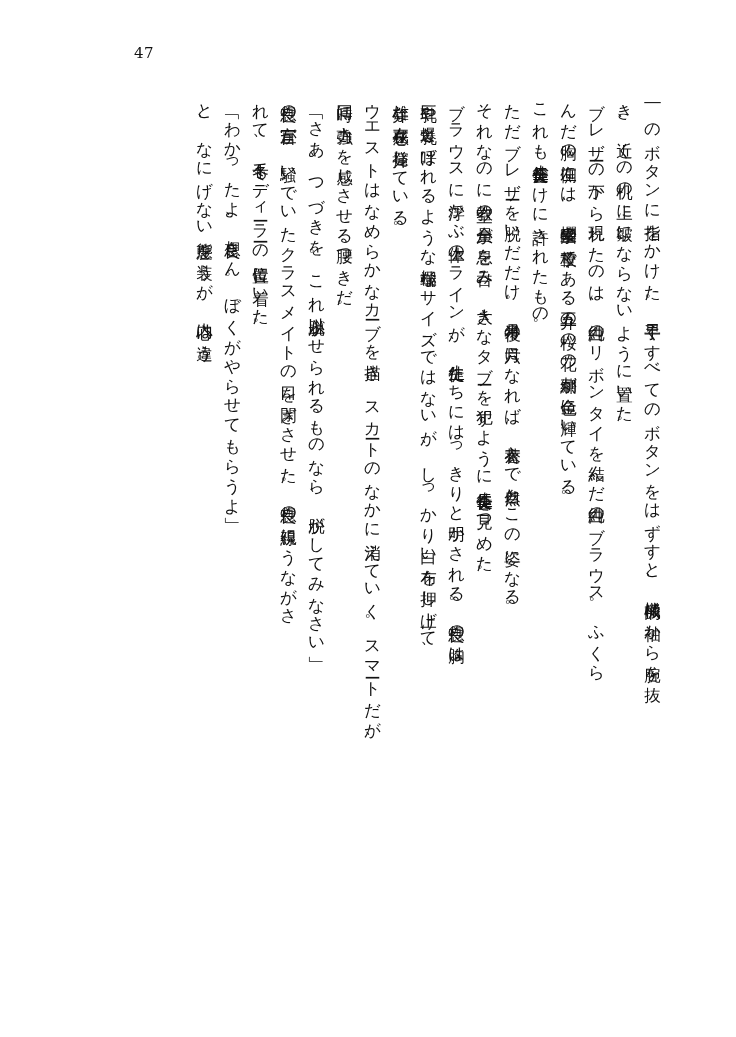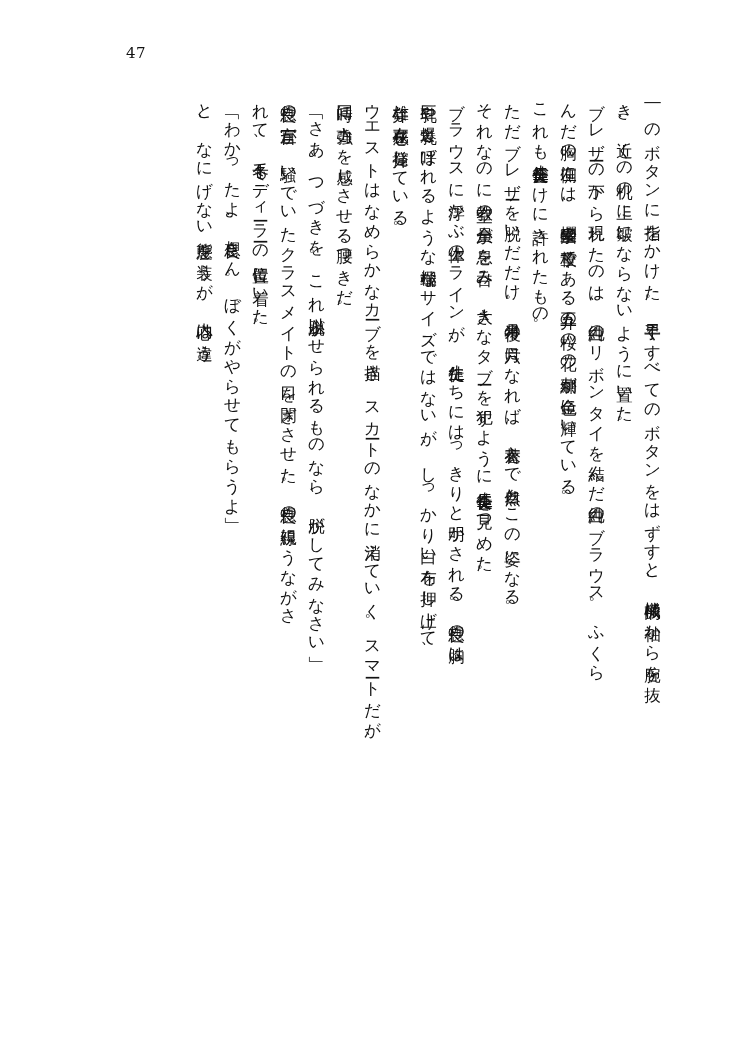--- a/index.html
+++ b/index.html
@@ -12,21 +12,21 @@
     width: 736px;
     height: 1037px;
     background: #ffffff;
     overflow: hidden;
     font-family: "DejaVu Serif", "Liberation Serif", serif;
     color: #111111;
   }
   .page-number {
     position: absolute;
     top: 44px;
-    left: 126px;
+    left: 134px;
     font-size: 15px;
     font-family: "DejaVu Serif", "Liberation Serif", serif;
     color: #111111;
     letter-spacing: 0.5px;
   }
   .body-text {
     position: absolute;
     top: 92px;
     right: 76px;
     height: 880px;

